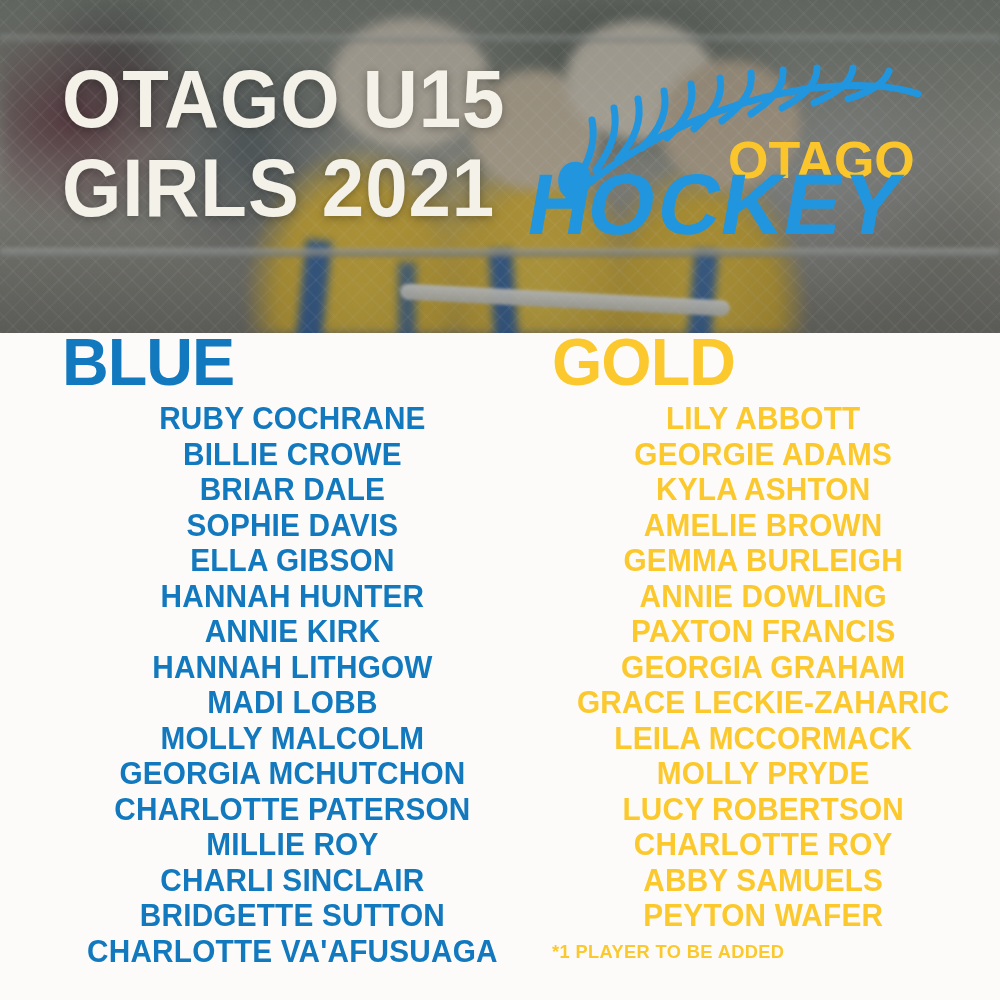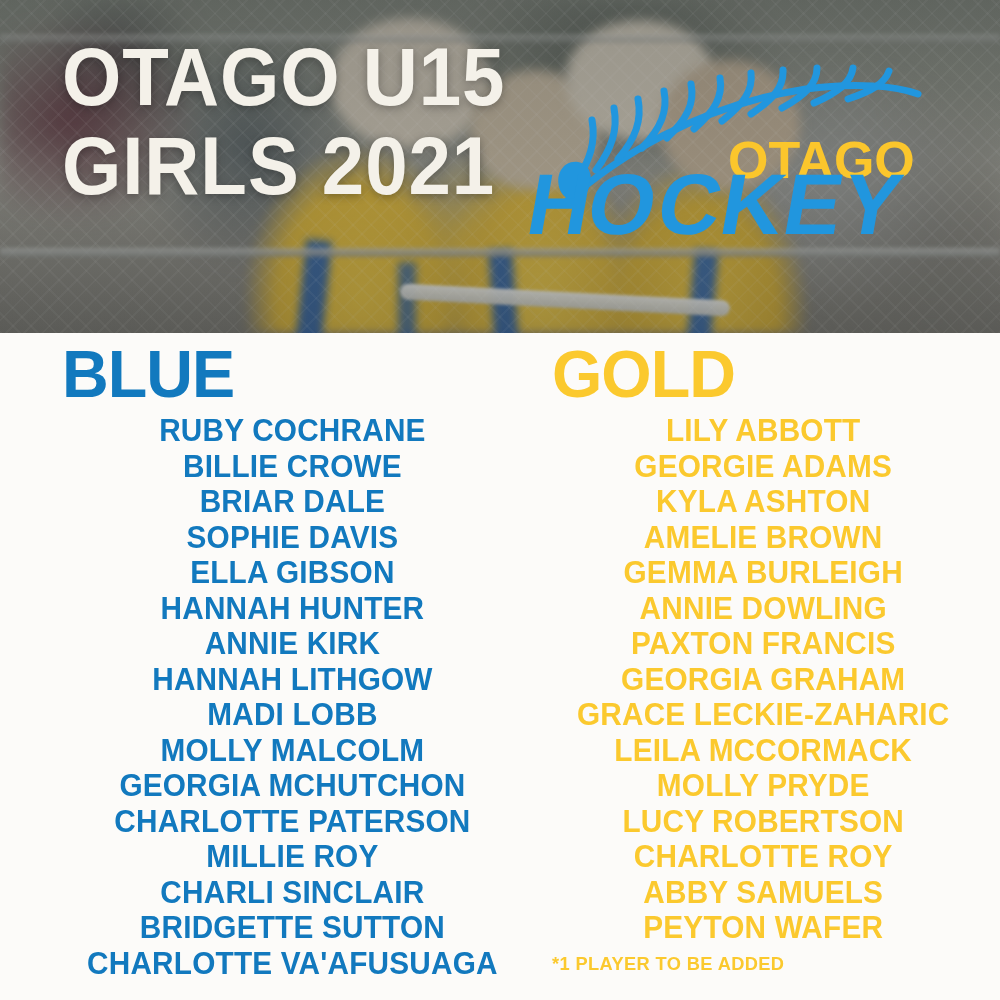--- a/index.html
+++ b/index.html
@@ -66,21 +66,21 @@
     position:absolute;left:400px;top:292px;width:330px;height:16px;
     background:linear-gradient(180deg,#f2f2ee,#cfcfc7);
     border-radius:8px;transform:rotate(3deg);filter:blur(1.6px);opacity:.95;
   }
   .photo-tint{
     background:linear-gradient(180deg, rgba(40,44,48,.34) 0%, rgba(40,44,48,.26) 55%, rgba(30,34,38,.34) 100%);
   }
 
   
   #title-block{
-    position:absolute;left:62px;top:38px;
+    position:absolute;left:62px;top:60px;
     z-index:6;
     color:#F4F1E9;
     font-weight:700;
     letter-spacing:1px;
     line-height:.96;
     text-shadow:0 2px 10px rgba(0,0,0,.30);
   }
   .title-line{
     font-size:82px;
     font-stretch:condensed;
@@ -101,21 +101,21 @@
     font-family:"Liberation Sans", sans-serif;
     font-weight:700;font-size:52px;letter-spacing:0px;
   }
   .logo-hockey{
     fill:#2196DE;
     font-family:"Liberation Sans", sans-serif;
     font-weight:700;font-size:86px;letter-spacing:1px;
   }
 
   
-  #roster{position:absolute;left:0;top:333px;width:1000px;height:667px;}
+  #roster{position:absolute;left:0;top:321px;width:1000px;height:667px;}
   .col{position:absolute;top:0;}
   #col-blue{left:62px;width:480px;}
   #col-gold{left:552px;width:440px;}
 
   .col-heading{
     font-weight:700;
     font-size:66px;
     line-height:1;
     letter-spacing:-1px;
     margin:8px 0 6px 0;

